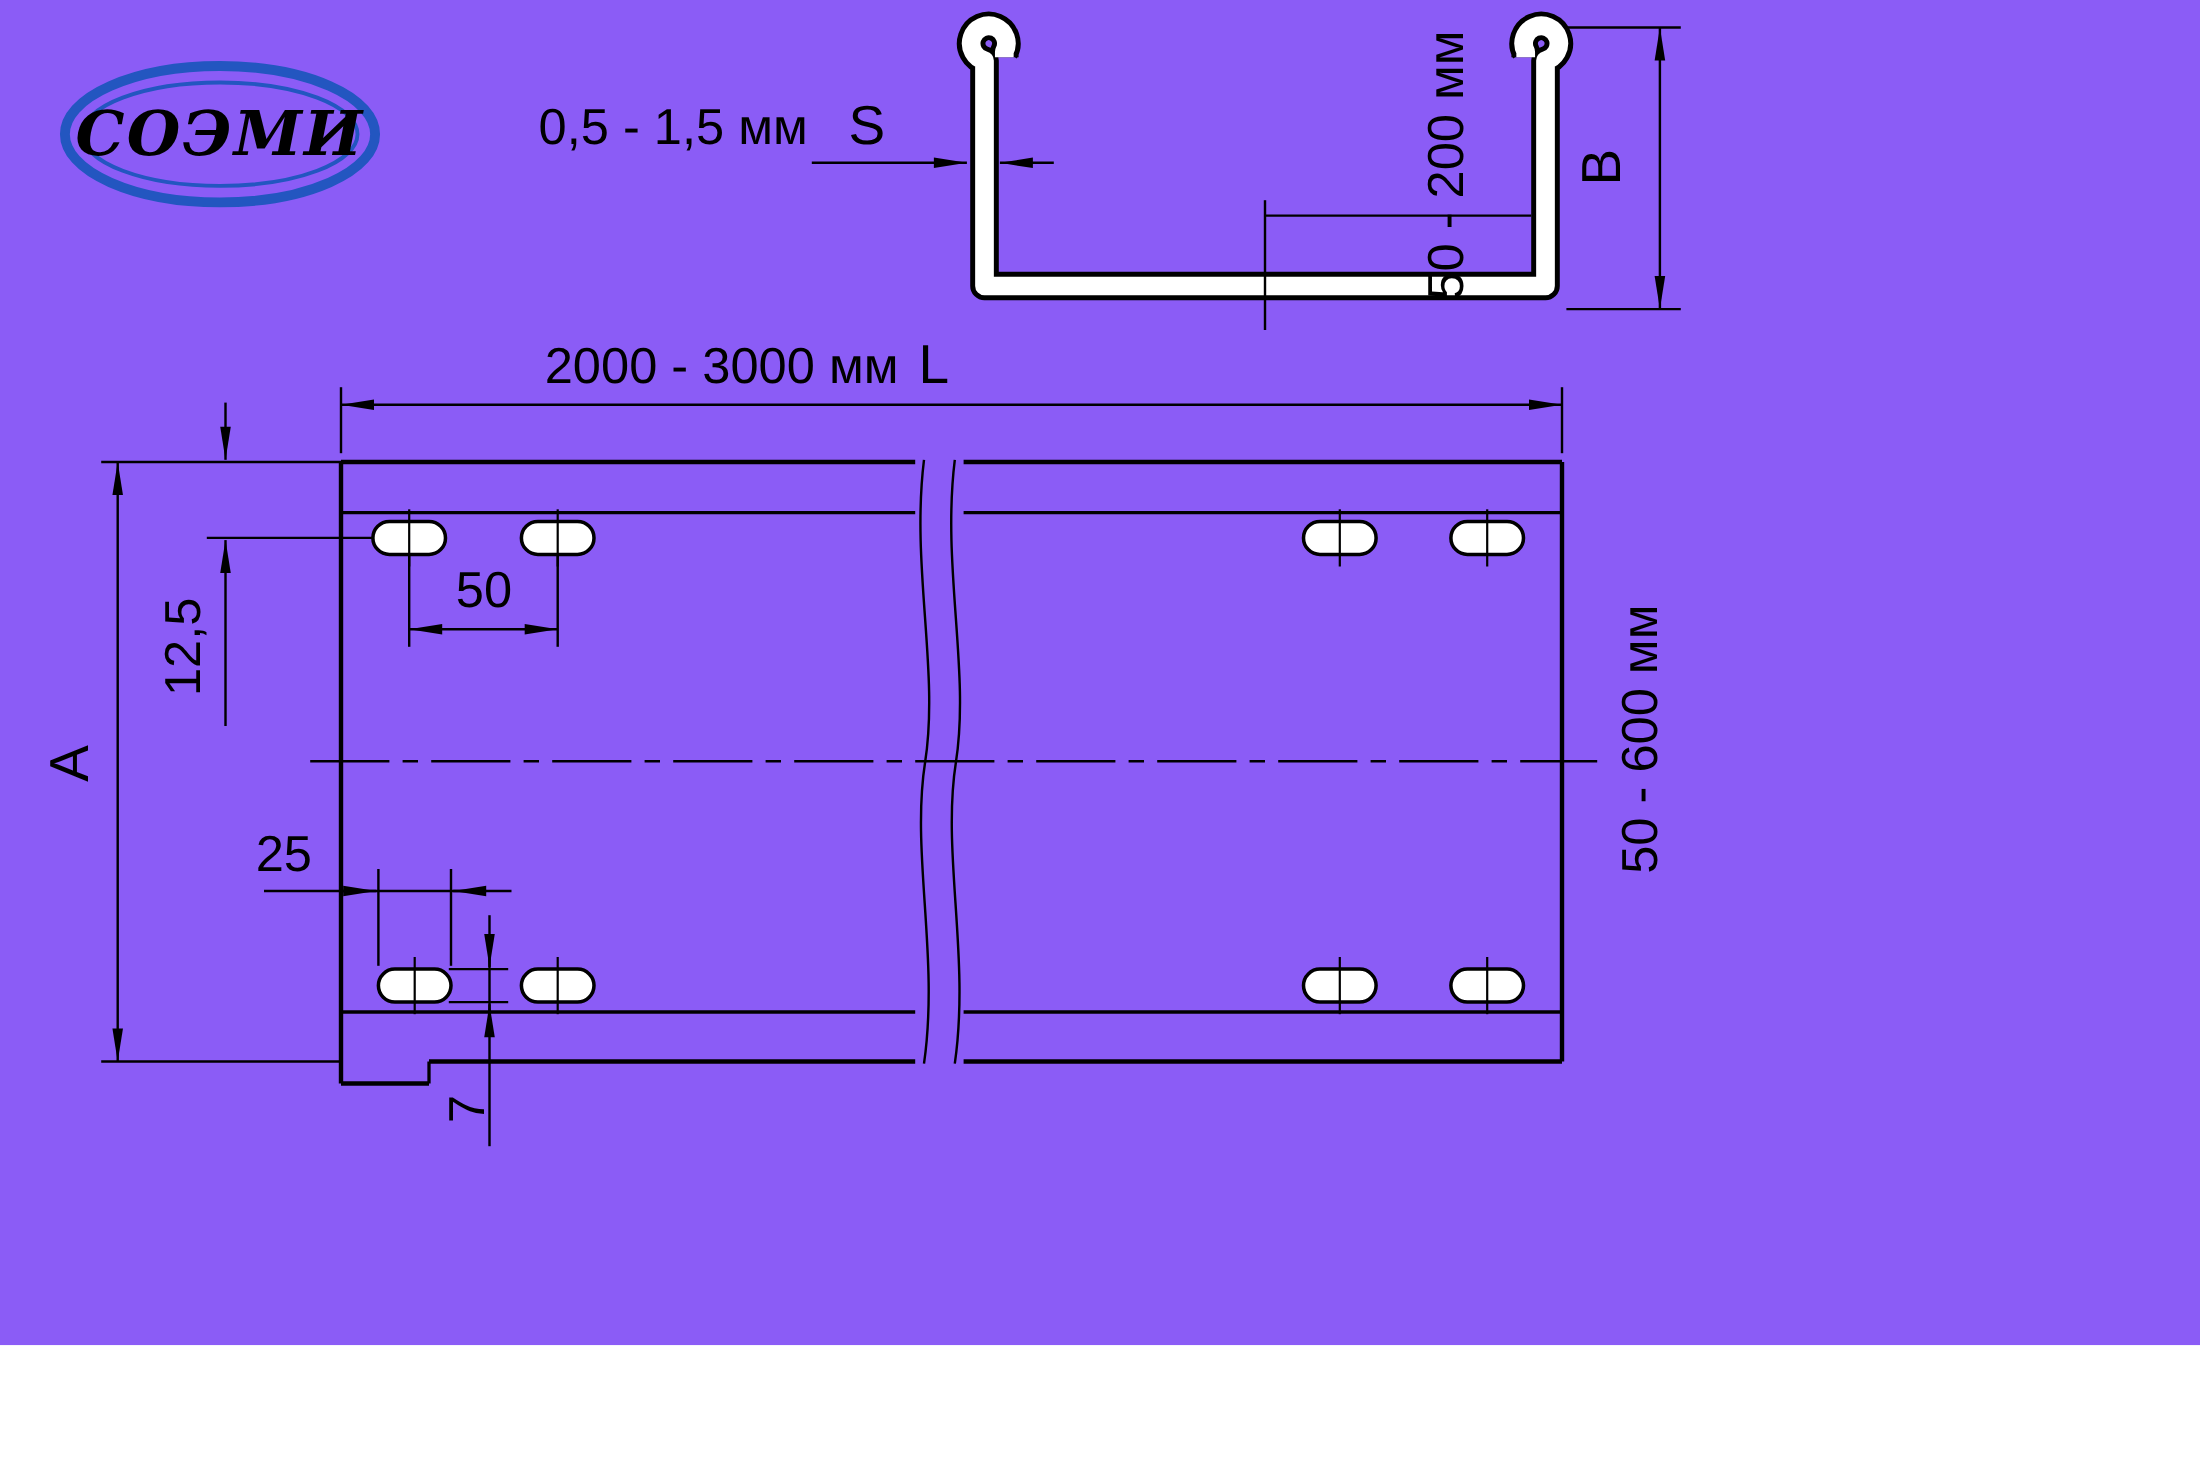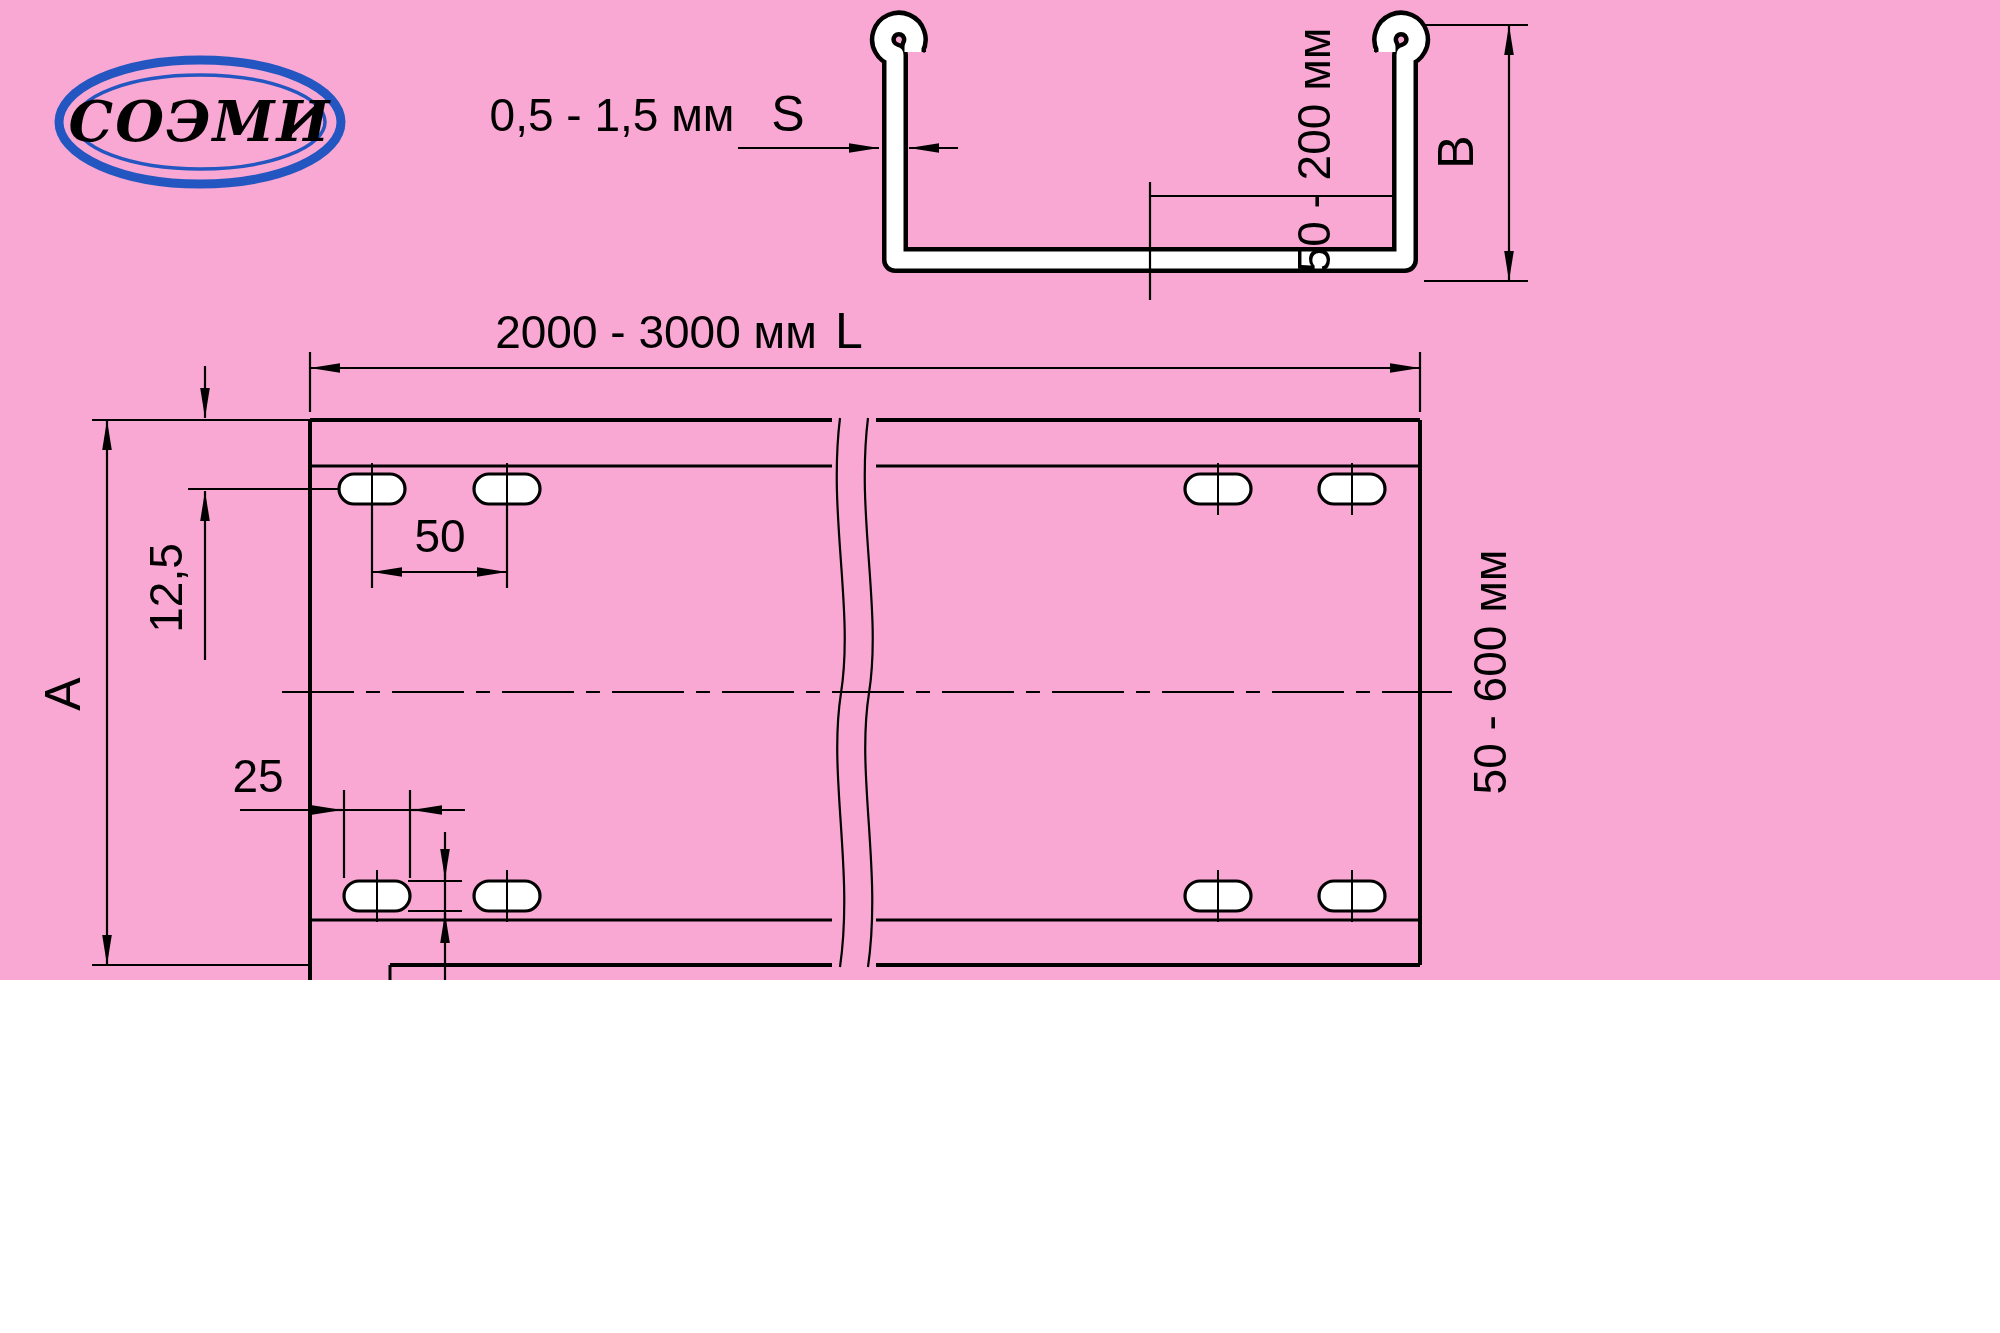--- a/index.html
+++ b/index.html
@@ -1,17 +1,17 @@
 <!DOCTYPE html>
 <html><head>
 <meta charset="utf-8">
 <style>
   html,body{margin:0;padding:0;background:#ffffff;}
   .canvas{
-    width:2000px;height:980px;position:relative;background:#f9a8d4;overflow:hidden;
+    width:2000px;height:1223px;position:relative;background:#8b5cf6;overflow:hidden;
     font-family:"Liberation Sans",sans-serif;
   }
   svg{position:absolute;left:0;top:0;}
   text{font-family:"Liberation Sans",sans-serif;fill:#000;}
   .dim-text{font-size:46px;}
   .sym-text{font-size:50px;}
   .logo-text{
     font-family:"DejaVu Serif",serif;
     font-style:italic;font-weight:bold;font-size:56px;letter-spacing:2px;
   }

